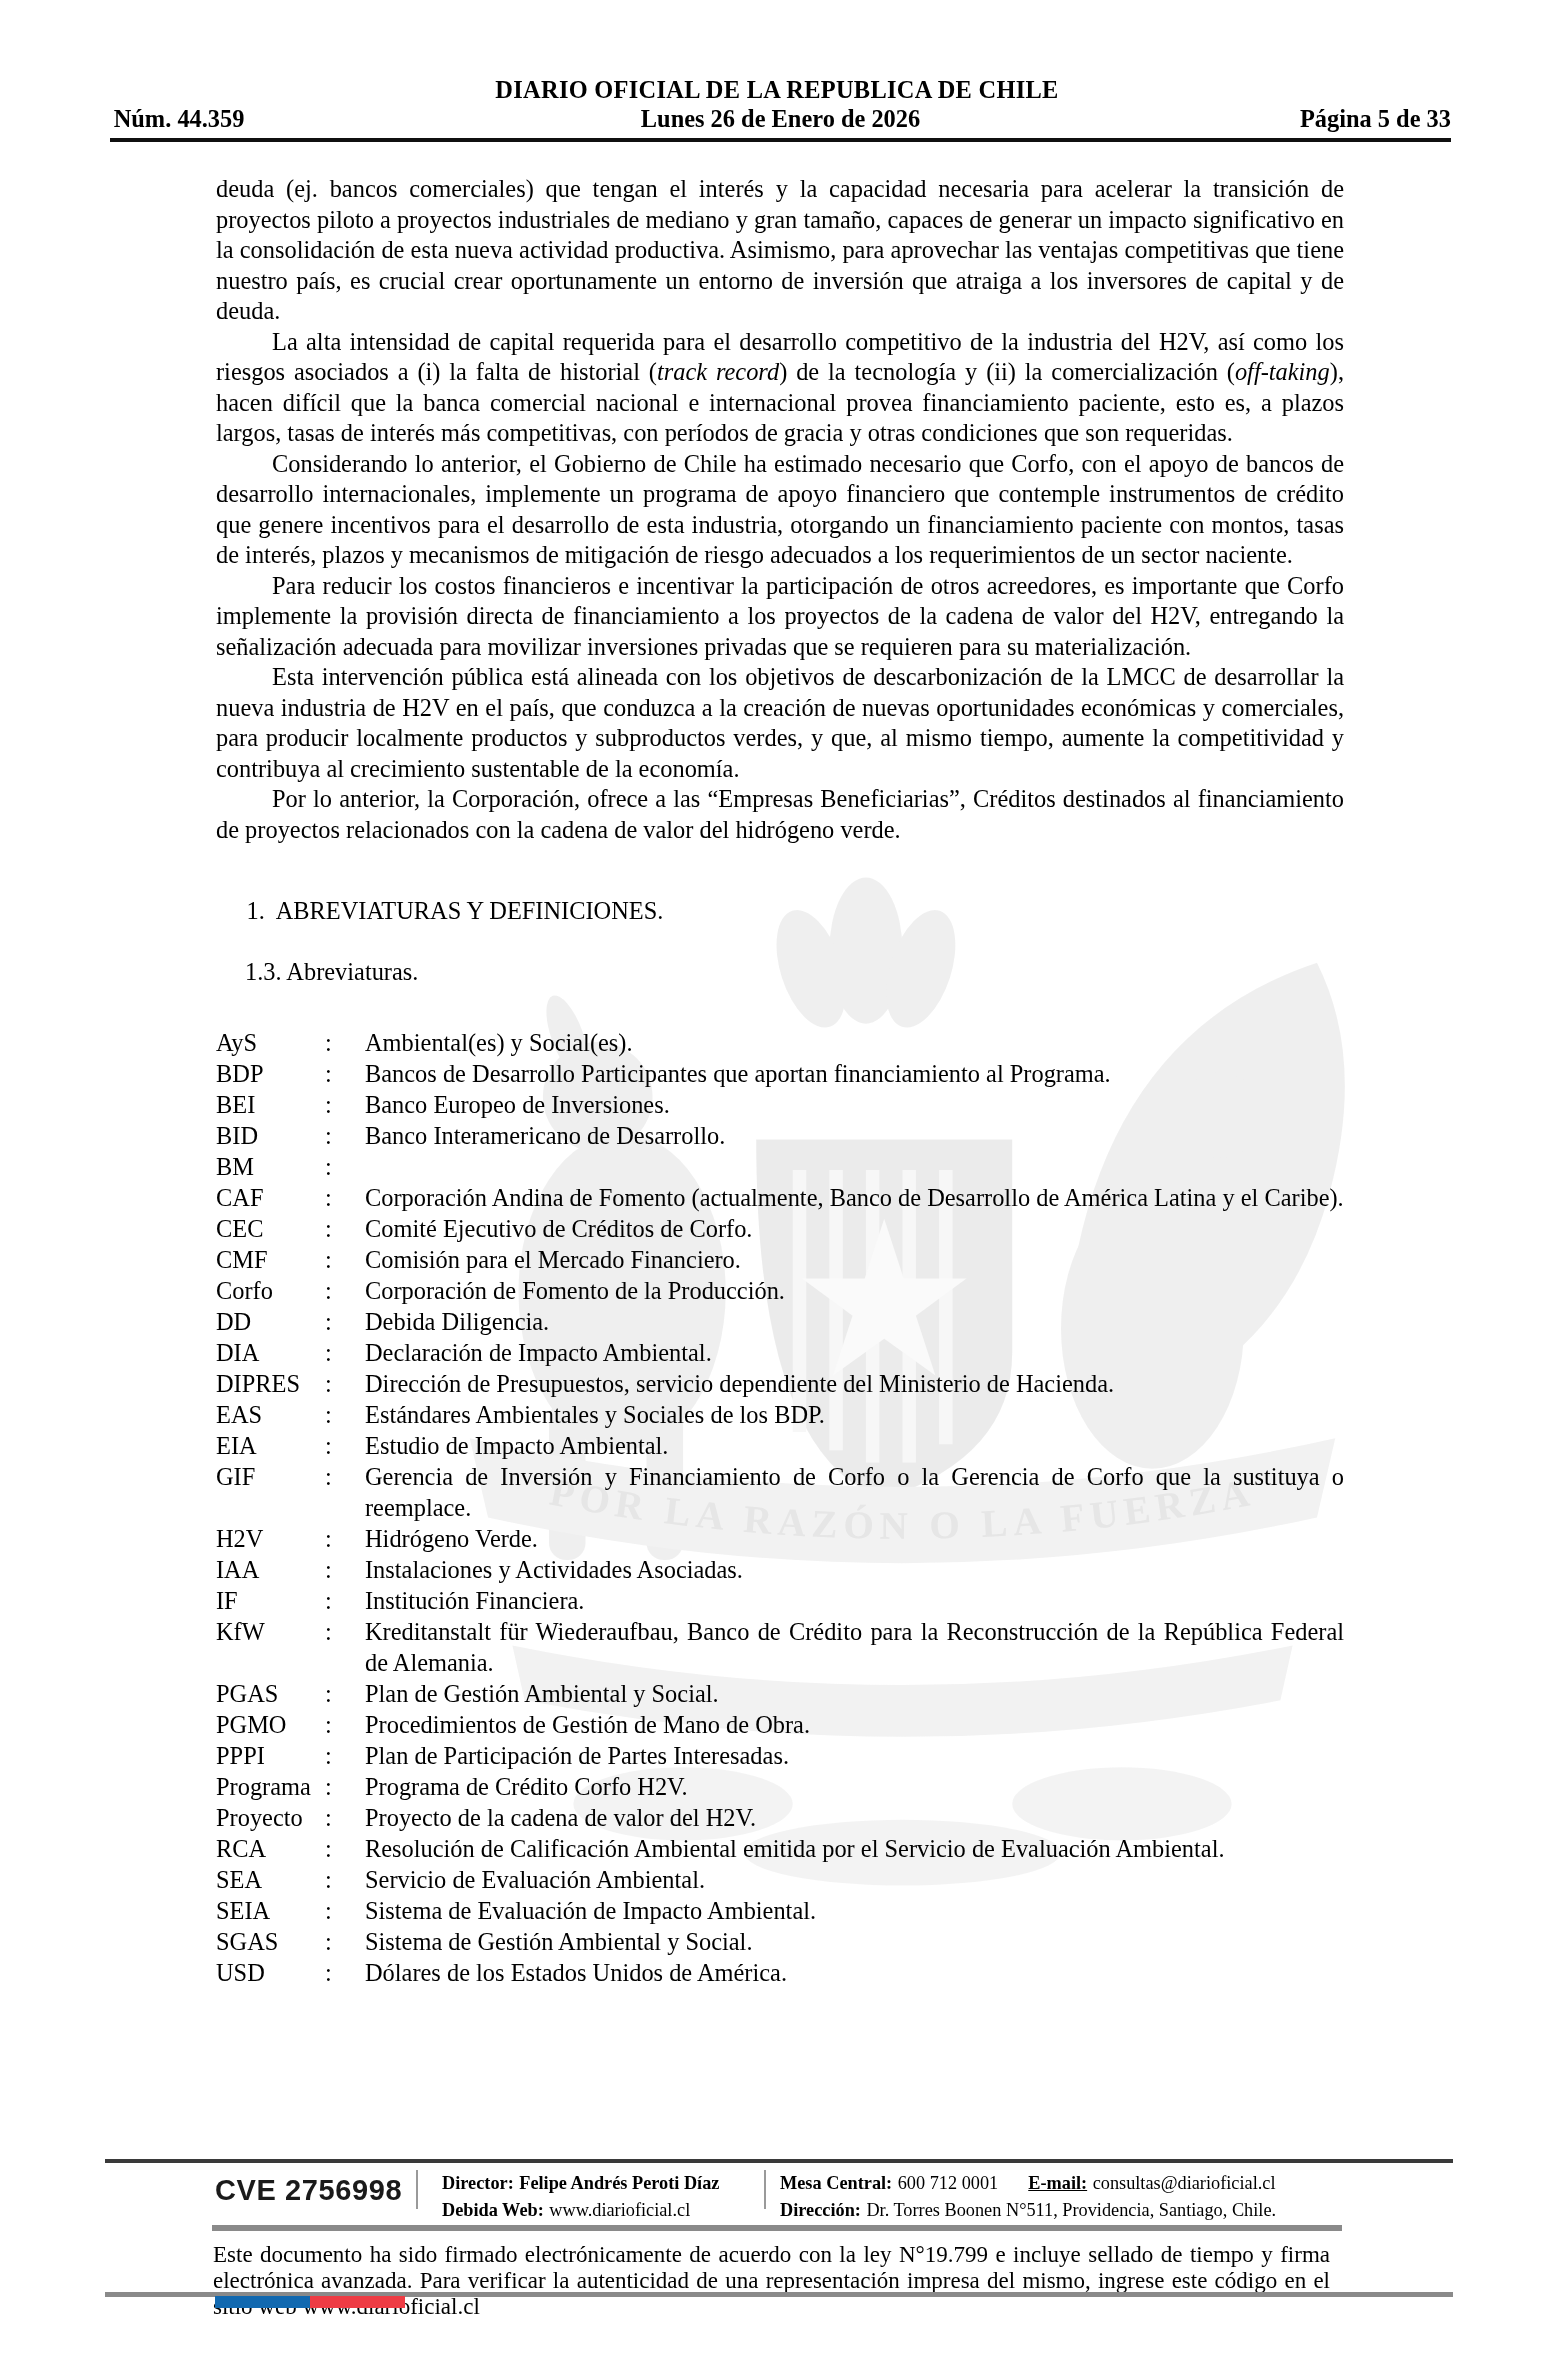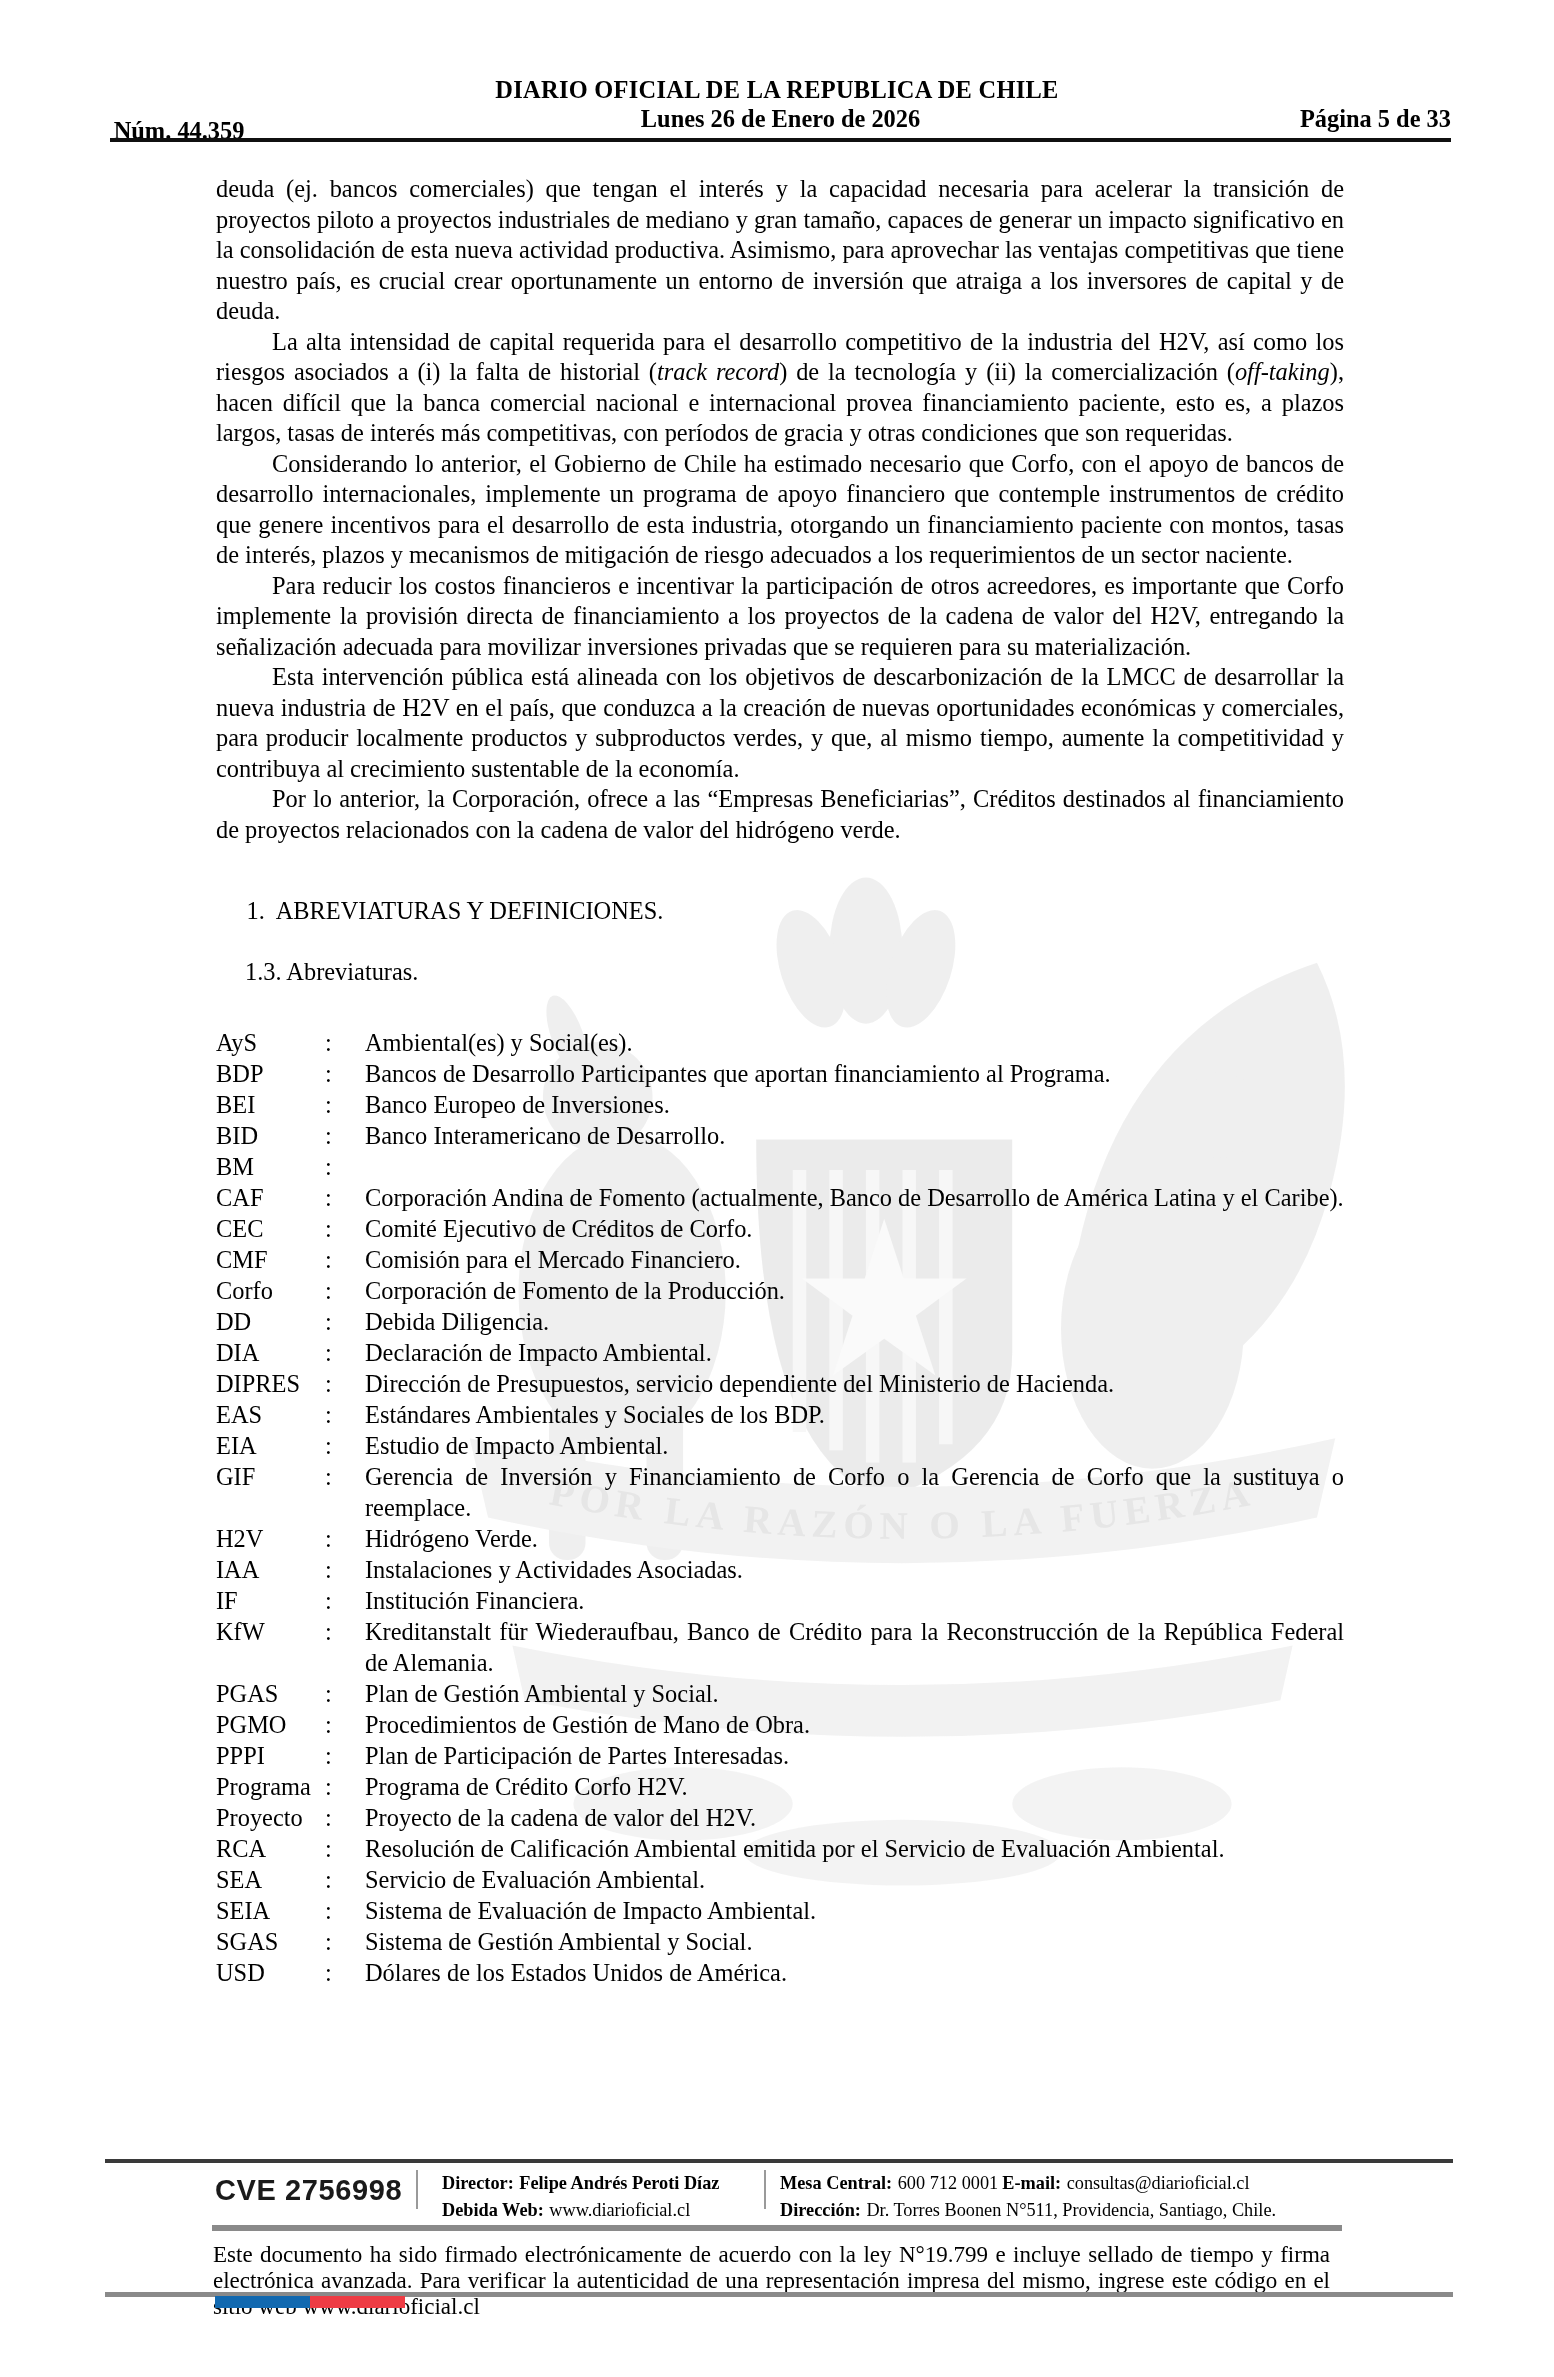--- a/index.html
+++ b/index.html
@@ -11,21 +11,21 @@
   .page{position:absolute;inset:0;overflow:hidden;}
 
   
   .wm{position:absolute;left:366px;top:853px;width:1073px;height:1085px;opacity:.8;pointer-events:none;}
 
   
   .header-title{position:absolute;top:76px;left:0;width:100%;text-align:center;
     font-weight:bold;font-size:24.4px;letter-spacing:0.3px;}
   .header-row{position:absolute;top:105px;left:110px;width:1341px;height:30.5px;
     font-weight:bold;font-size:24.4px;}
-  .hr-left{position:absolute;left:3.7px;top:12px;}
+  .hr-left{position:absolute;left:3.7px;top:0;}
   .hr-center{position:absolute;left:0;top:0;width:100%;text-align:center;}
   .hr-right{position:absolute;right:0;top:0;}
 
   .rule{position:absolute;}
   .rule-black{background:#101010;}
   .rule-dark{background:#3a3a3a;}
   .rule-gray{background:#8a8a8a;}
 
   
   .content{position:absolute;left:216px;top:174px;width:1128px;
@@ -41,21 +41,21 @@
   .abbr-colon{width:40px;flex:none;}
   .abbr-desc{flex:1;text-align:justify;}
 
   
   .cve{position:absolute;left:215px;top:2174px;font-family:"Liberation Sans",sans-serif;
     font-weight:bold;font-size:29px;color:#1a1a1a;letter-spacing:0.6px;}
   .vsep{position:absolute;width:2.4px;background:#9a9a9a;}
   .foot-block{position:absolute;font-size:18.3px;line-height:27.4px;white-space:nowrap;}
   .foot-block .b{font-weight:bold;}
   .foot-block .v{margin-left:5.5px;}
-  .foot-block .gap{margin-left:4px;}
+  .foot-block .gap{margin-left:30px;text-decoration:underline;}
   .legal{position:absolute;left:213px;top:2242px;width:1117px;
     font-size:23px;line-height:26px;text-align:justify;}
   .flag{position:absolute;left:215px;top:2296px;font-size:0;line-height:0;}
   .flag span{display:inline-block;width:95px;height:11.6px;}
 </style>
 </head>
 <body>
 
 <div class="page">
 

